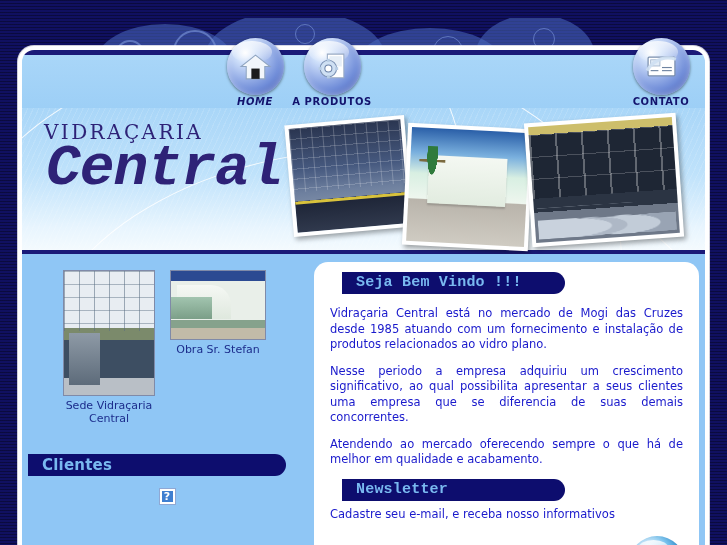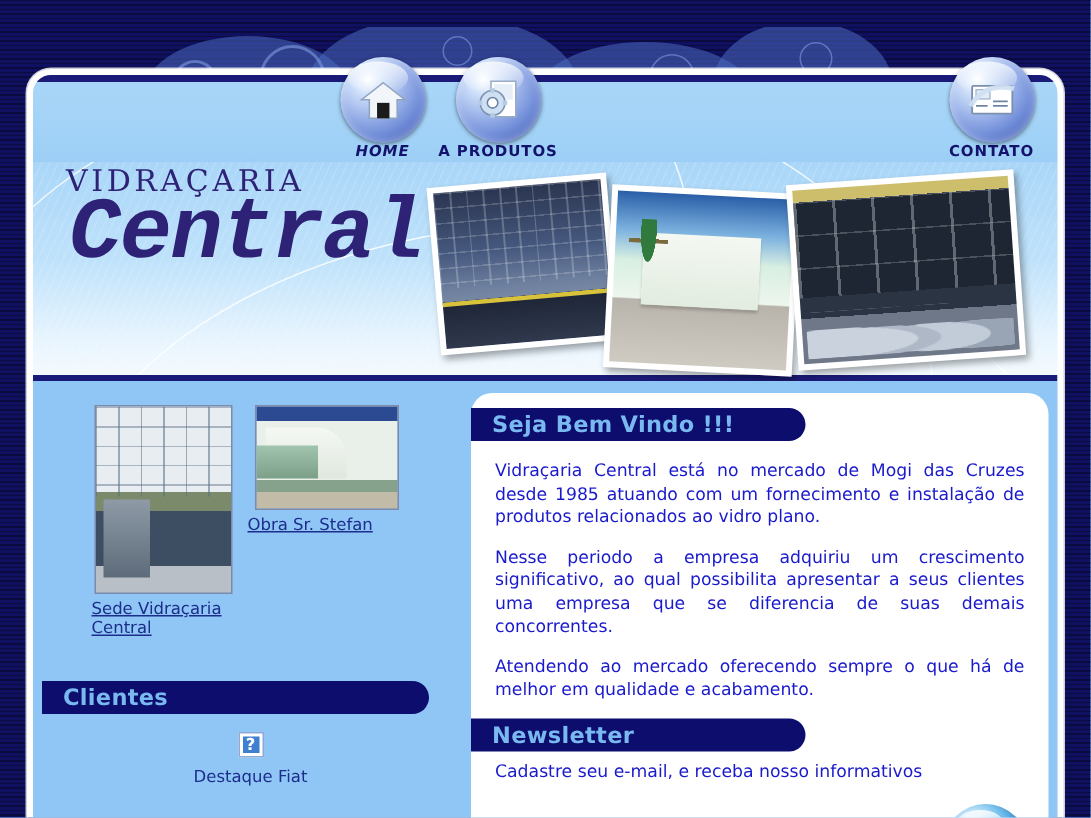--- a/index.html
+++ b/index.html
@@ -133,21 +133,21 @@
   .hero .hatch {
     position: absolute;
     inset: 0;
     background-image: repeating-linear-gradient(115deg,
       rgba(255,255,255,.12) 0 1px, rgba(255,255,255,0) 1px 5px);
     pointer-events: none;
   }
 
   .logo {
     position: absolute;
-    left: 22px; top: 0;
+    left: 22px; top: 12px;
     z-index: 3;
     color: #2b2076;
   }
   .logo-top {
     font-family: "DejaVu Serif", "Liberation Serif", serif;
     font-size: 20px;
     letter-spacing: 2.4px;
     color: #2e2277;
     font-weight: 400;
   }
@@ -265,34 +265,34 @@
     font-weight: bold;
     line-height: 22px;
     height: 22px;
     padding: 0 14px;
     border-radius: 0 11px 11px 0;
     letter-spacing: .2px;
     white-space: nowrap;
     overflow: hidden;
   }
   .sec-head.left-col { width: 258px; margin-left: 0; }
-  .sec-head.right-col { width: 223px; margin-left: 0; }
+  .sec-head.right-col { width: 223px; margin-left: 28px; font-family: Liberation Mono, monospace; }
 
   
   .projects {
     position: relative;
     height: 192px;
     padding-top: 8px;
   }
   .proj {
     position: absolute;
+    text-align: center;
     color: #1c2d8c;
     font-size: 11px;
     line-height: 13px;
-    text-decoration: underline;
   }
   .proj .thumb {
     border: 1px solid #7f8aa8;
     display: block;
     margin: 0 auto 3px auto;
     overflow: hidden;
     position: relative;
   }
   .proj.a { left: 33px; top: 8px; width: 96px; }
   .proj.a .thumb { width: 92px; height: 126px; }
@@ -462,21 +462,20 @@
           <span class="thumb th-b"></span>
           <span>Obra Sr. Stefan</span>
         </div>
       </div>
 
       <div class="sec-head left-col">Clientes</div>
 
       <div class="clientes-body">
         <div>
           <span class="broken-img"></span>
-          <div class="cliente-label">Destaque Fiat</div>
         </div>
       </div>
     </div>
 
     <div class="col-right">
       <div class="panel-white">
 
         <div class="sec-head right-col">Seja Bem Vindo !!!</div>
 
         <div class="rich-text">

